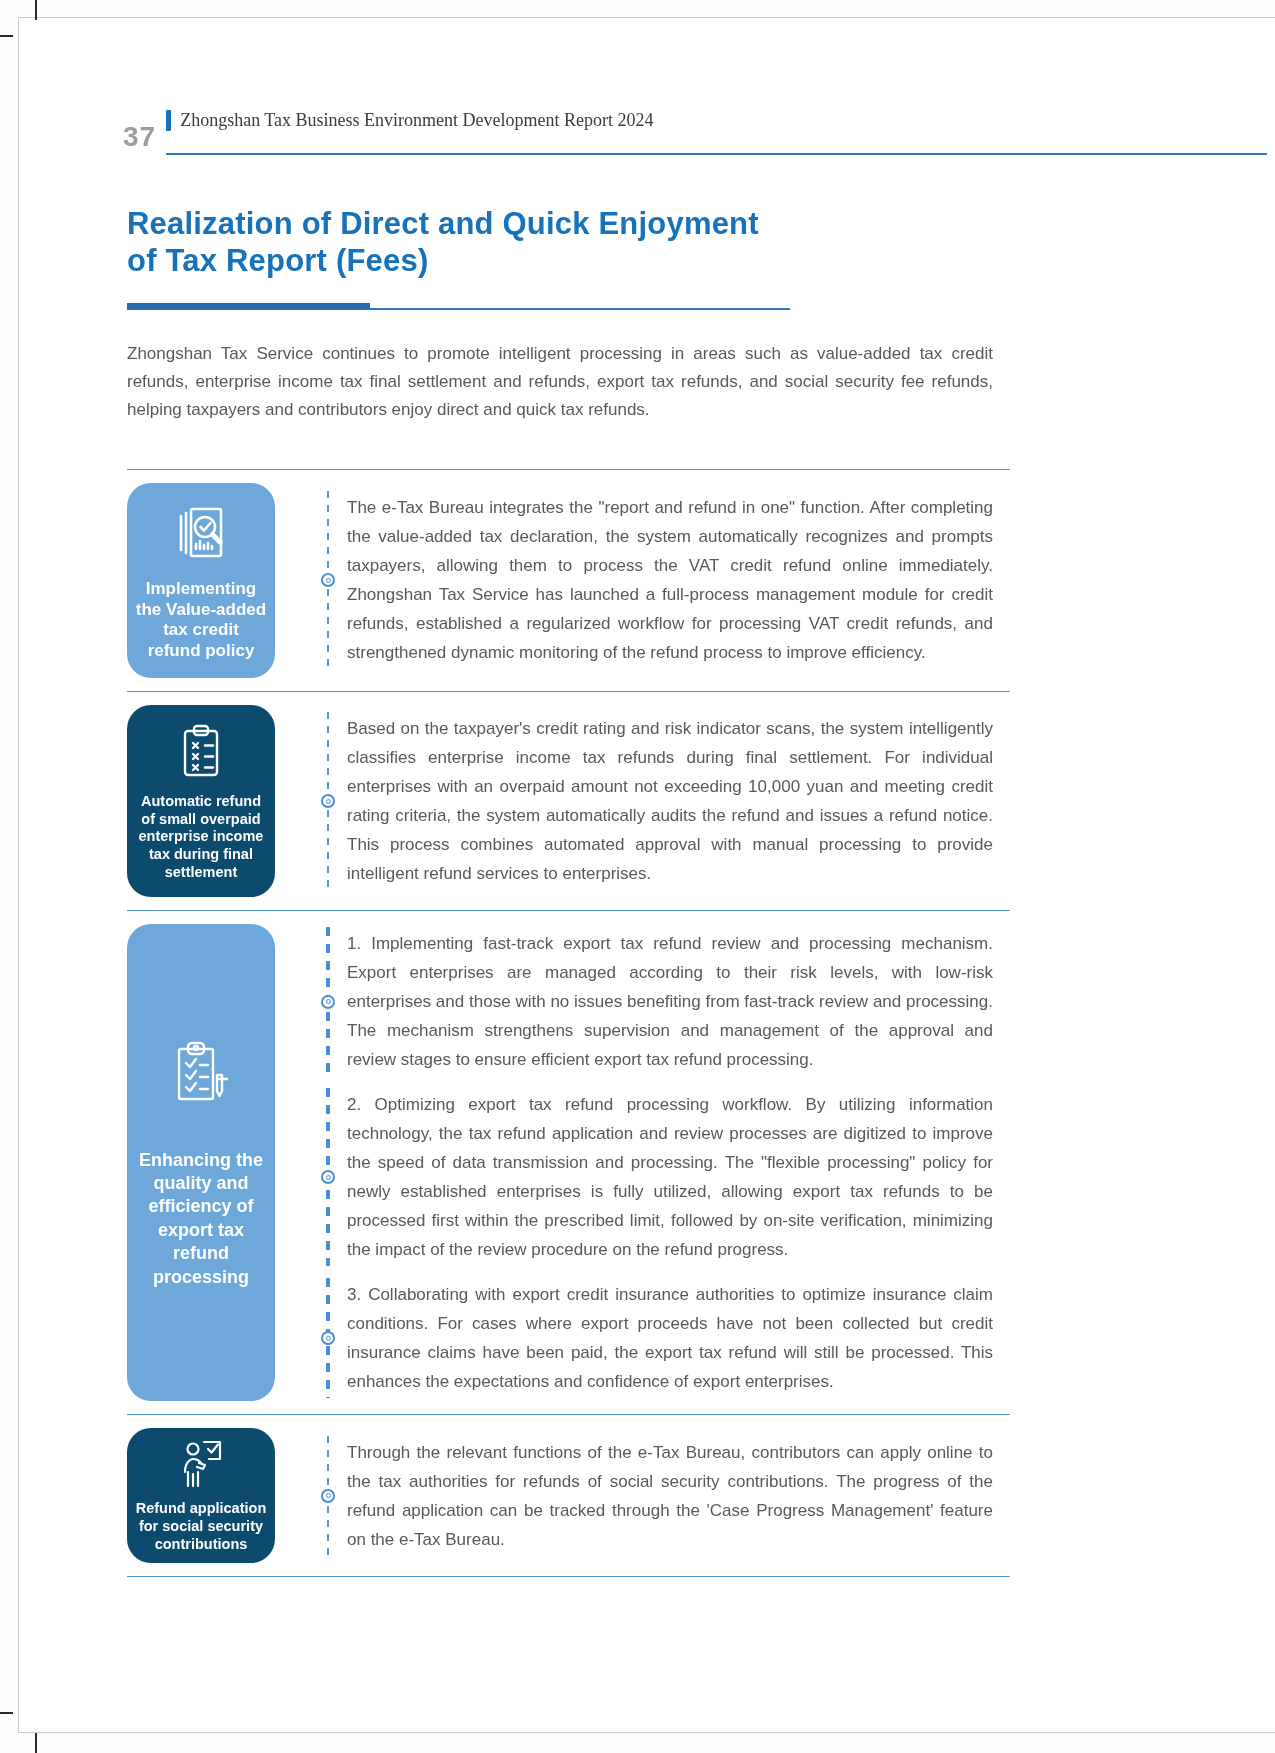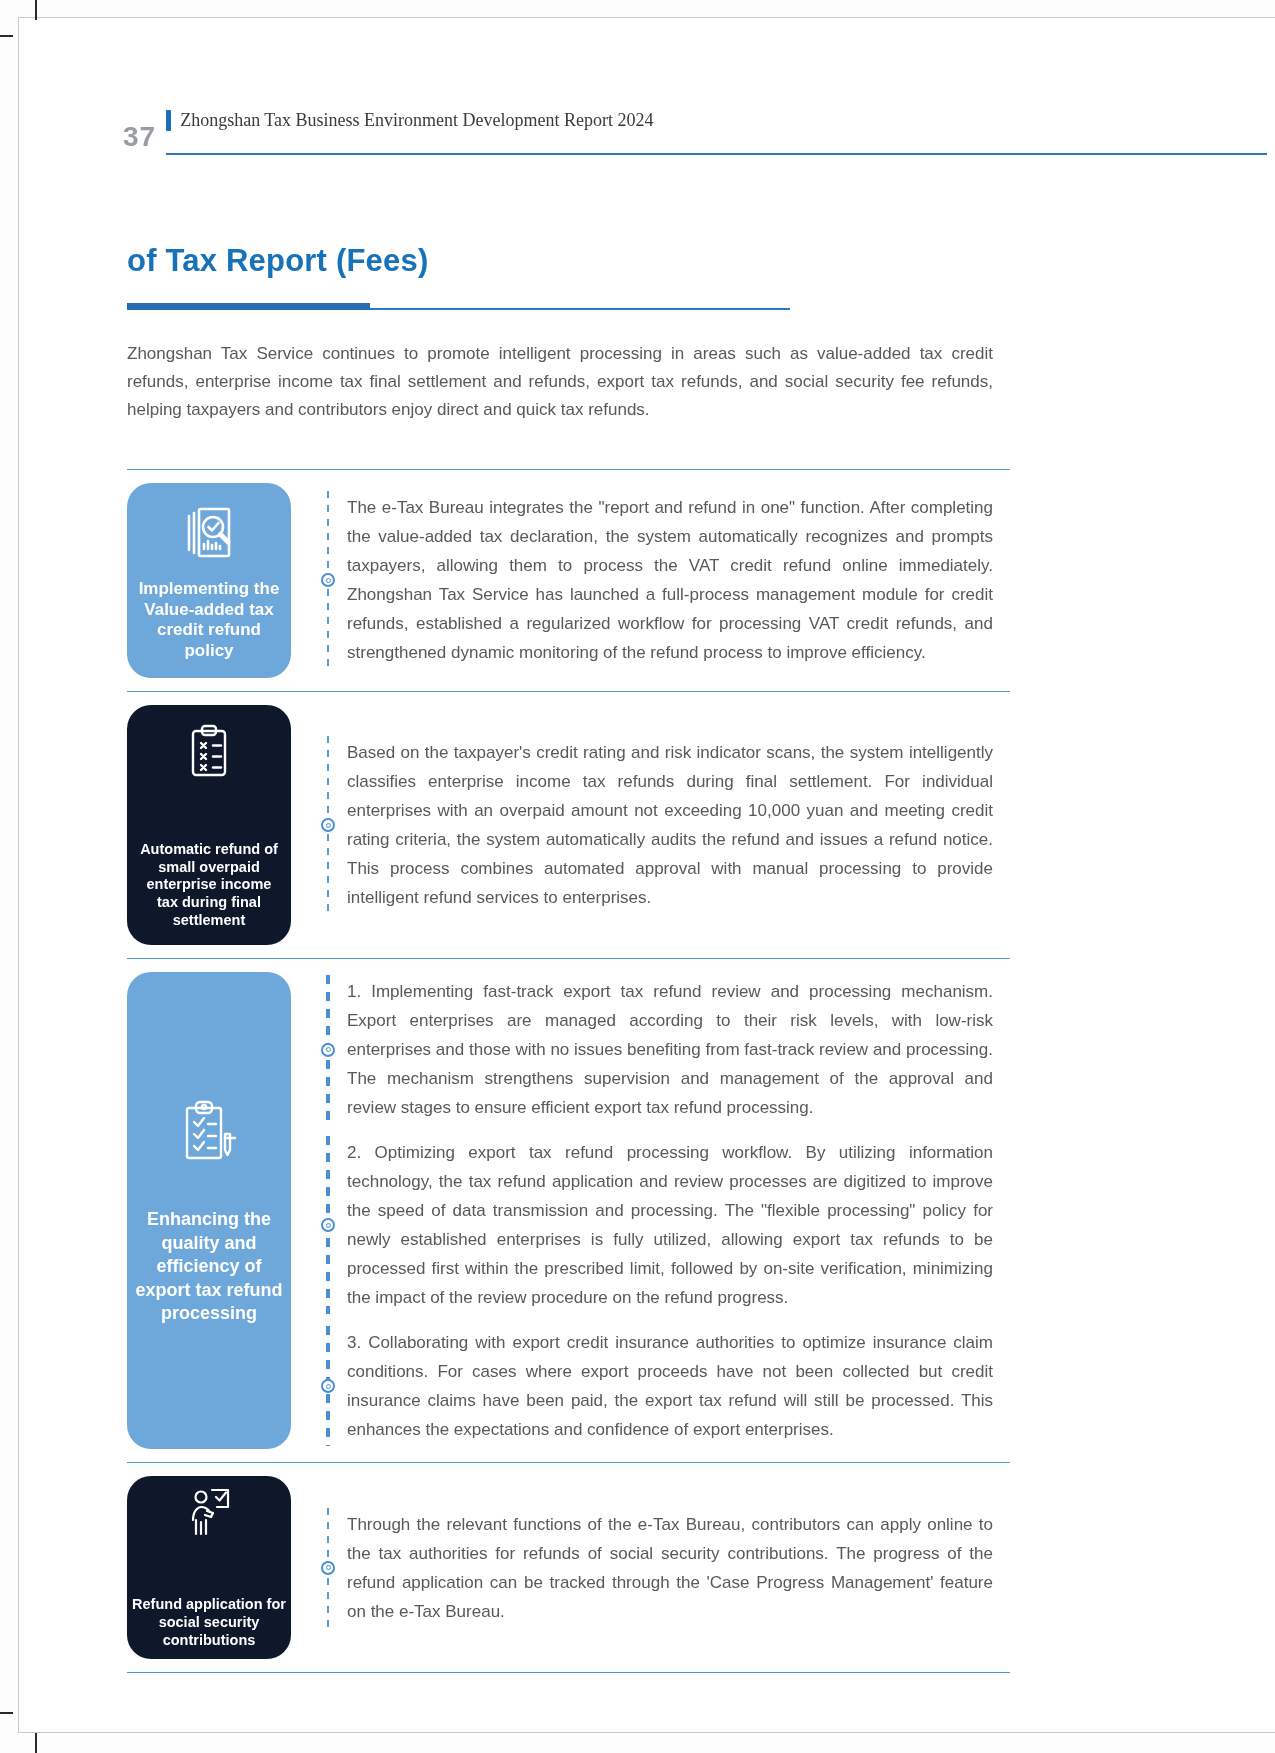--- a/index.html
+++ b/index.html
@@ -31,25 +31,25 @@
   .title-bar .thick { width:243px; height:7px; background:#2a6ab1; }
   .title-bar .thin { width:420px; height:2px; background:#2e79bd; }
 
   .intro { margin-top:30px; width:866px; font-size:17px; line-height:28px; color:#58595c; text-align:justify; }
 
   .sections { margin-top:45px; }
   .separator { border-top:1px solid #4f97d0; height:0; width:883px; }
 
   .section { display:flex; align-items:center; padding:13px 0; }
   .box-col { width:186px; flex:none; display:flex; justify-content:flex-start; }
-  .info-box { width:164px; border-radius:24px; color:#ffffff; text-align:center;
+  .info-box { width:148px; border-radius:24px; color:#ffffff; text-align:center;
     display:flex; flex-direction:column; align-items:center; justify-content:center;
     padding:16px 8px; }
   .info-box.light { background:#6ea8da; }
-  .info-box.dark  { background:#0f172a;gap:48px; }
+  .info-box.dark  { background:#0c4a6e; }
   .info-box .icon { display:block; margin-bottom:8px; }
   .info-box .label { font-weight:700; line-height:1.22; }
   .box-1 { min-height:177px; } .box-1 .label { font-size:17px; }
   .box-2 { min-height:166px; } .box-2 .label { font-size:14.5px; }
   .box-3 { min-height:477px; } .box-3 .label { font-size:18px; line-height:1.3; }
   .box-3 .icon { margin-bottom:34px; }
   .box-4 { min-height:125px; padding:10px 4px; } .box-4 .label { font-size:14.5px; }
   .box-4 .icon { margin-bottom:2px; }
 
   .paras { flex:1; display:flex; flex-direction:column; }
@@ -80,21 +80,21 @@
   <span class="page-num">37</span>
   <div class="header-right">
     <span class="header-tick"></span>
     <span class="header-title">Zhongshan Tax Business Environment Development Report 2024</span>
   </div>
 </div>
 
 <div class="content">
 
   <h1 class="doc-title">
-    <br>
+    <span>Realization of Direct and Quick Enjoyment</span><br>
     <span>of Tax Report (Fees)</span>
   </h1>
   <div class="title-bar">
     <span class="thick"></span>
     <span class="thin"></span>
   </div>
 
   <p class="intro">Zhongshan Tax Service continues to promote intelligent processing in areas such as value-added tax credit refunds, enterprise income tax final settlement and refunds, export tax refunds, and social security fee refunds, helping taxpayers and contributors enjoy direct and quick tax refunds.</p>
 
   <div class="sections">

